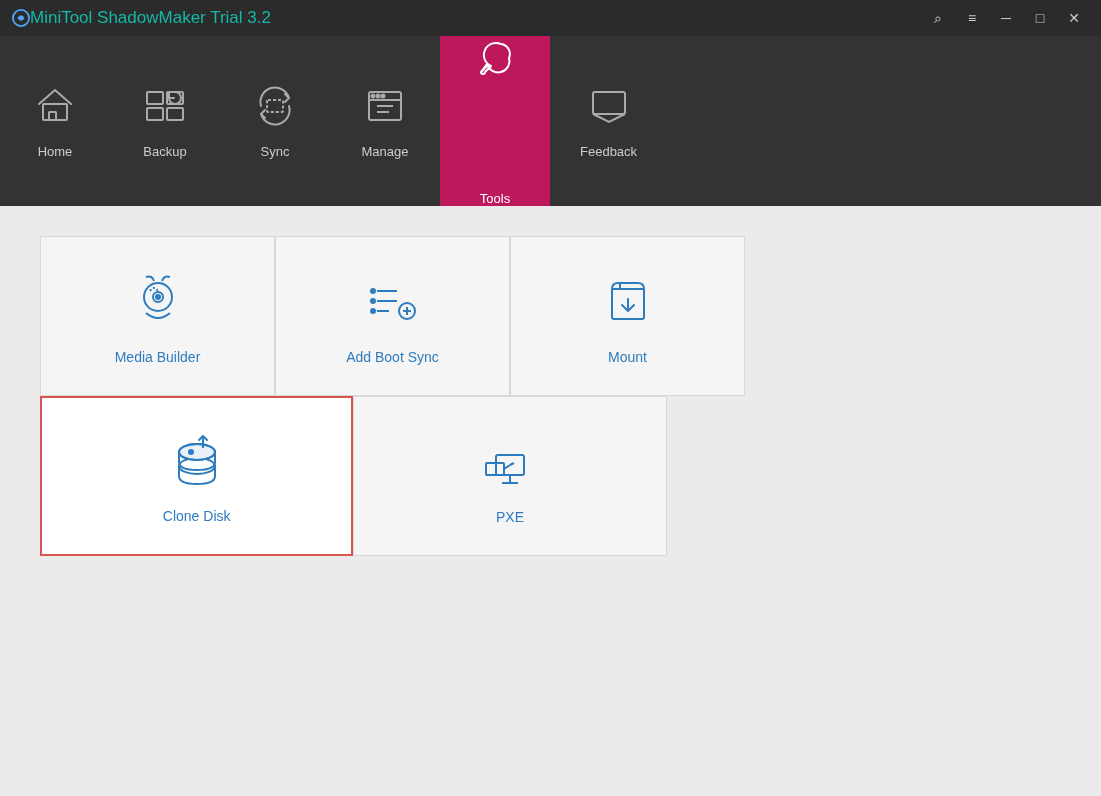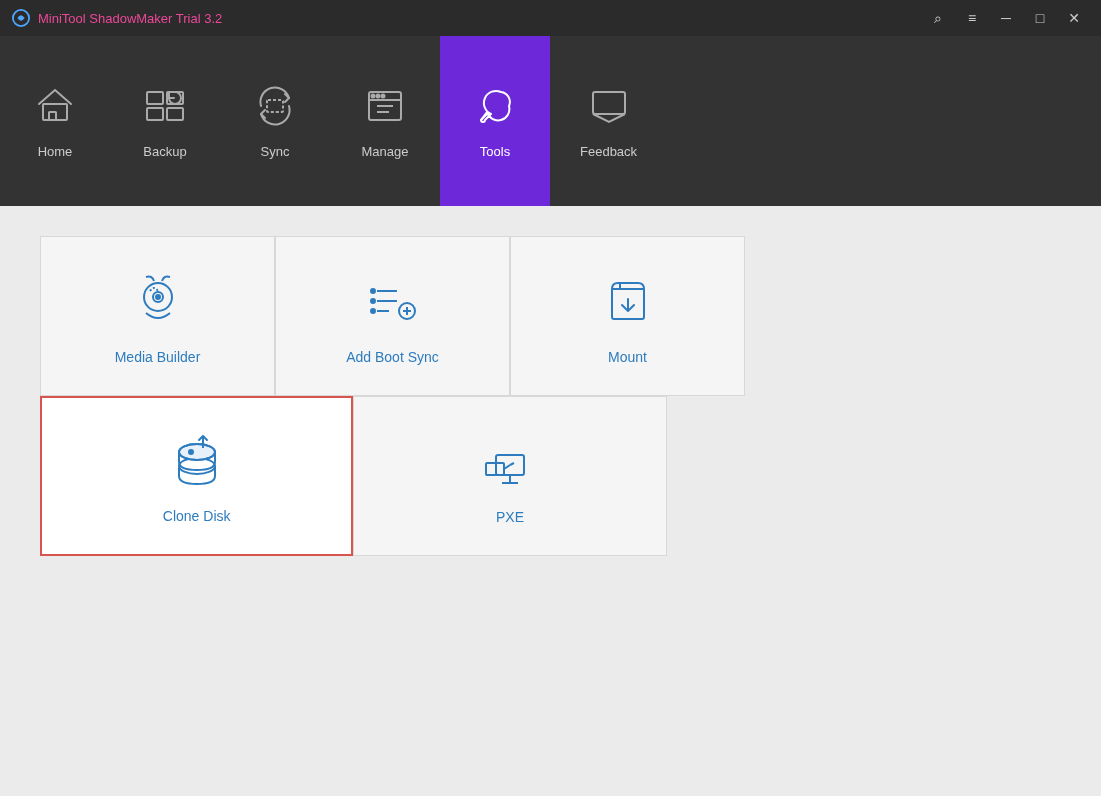--- a/index.html
+++ b/index.html
@@ -16,23 +16,23 @@
       background: #2b2b2b;
       height: 36px;
       display: flex;
       align-items: center;
       padding: 0 12px;
       justify-content: space-between;
     }
     .title-bar-left {
       display: flex;
       align-items: center;
-      gap: 8px;
-      color: #ec4899;
-      font-size: 13px;
+      gap: 0;
+      color: #14b8a6;
+      font-size: 17px;
     }
     .title-logo {
       width: 18px;
       height: 18px;
     }
     .title-bar-controls {
       display: flex;
       gap: 4px;
     }
     .title-btn {
@@ -64,22 +64,23 @@
       padding: 0 30px;
       cursor: pointer;
       color: #cccccc;
       font-size: 13px;
       min-width: 110px;
       border: none;
       background: transparent;
       text-decoration: none;
     }
     .nav-item.active {
-      background: #6d28d9;
+      background: #be185d;
       color: #fff;
+      justify-content: space-between;
     }
     .nav-item svg { width: 44px; height: 44px; }
 
     
     .main-content {
       background: #ebebeb;
       flex: 1;
       padding: 30px 40px;
       height: calc(796px - 36px - 170px);
       overflow: auto;

